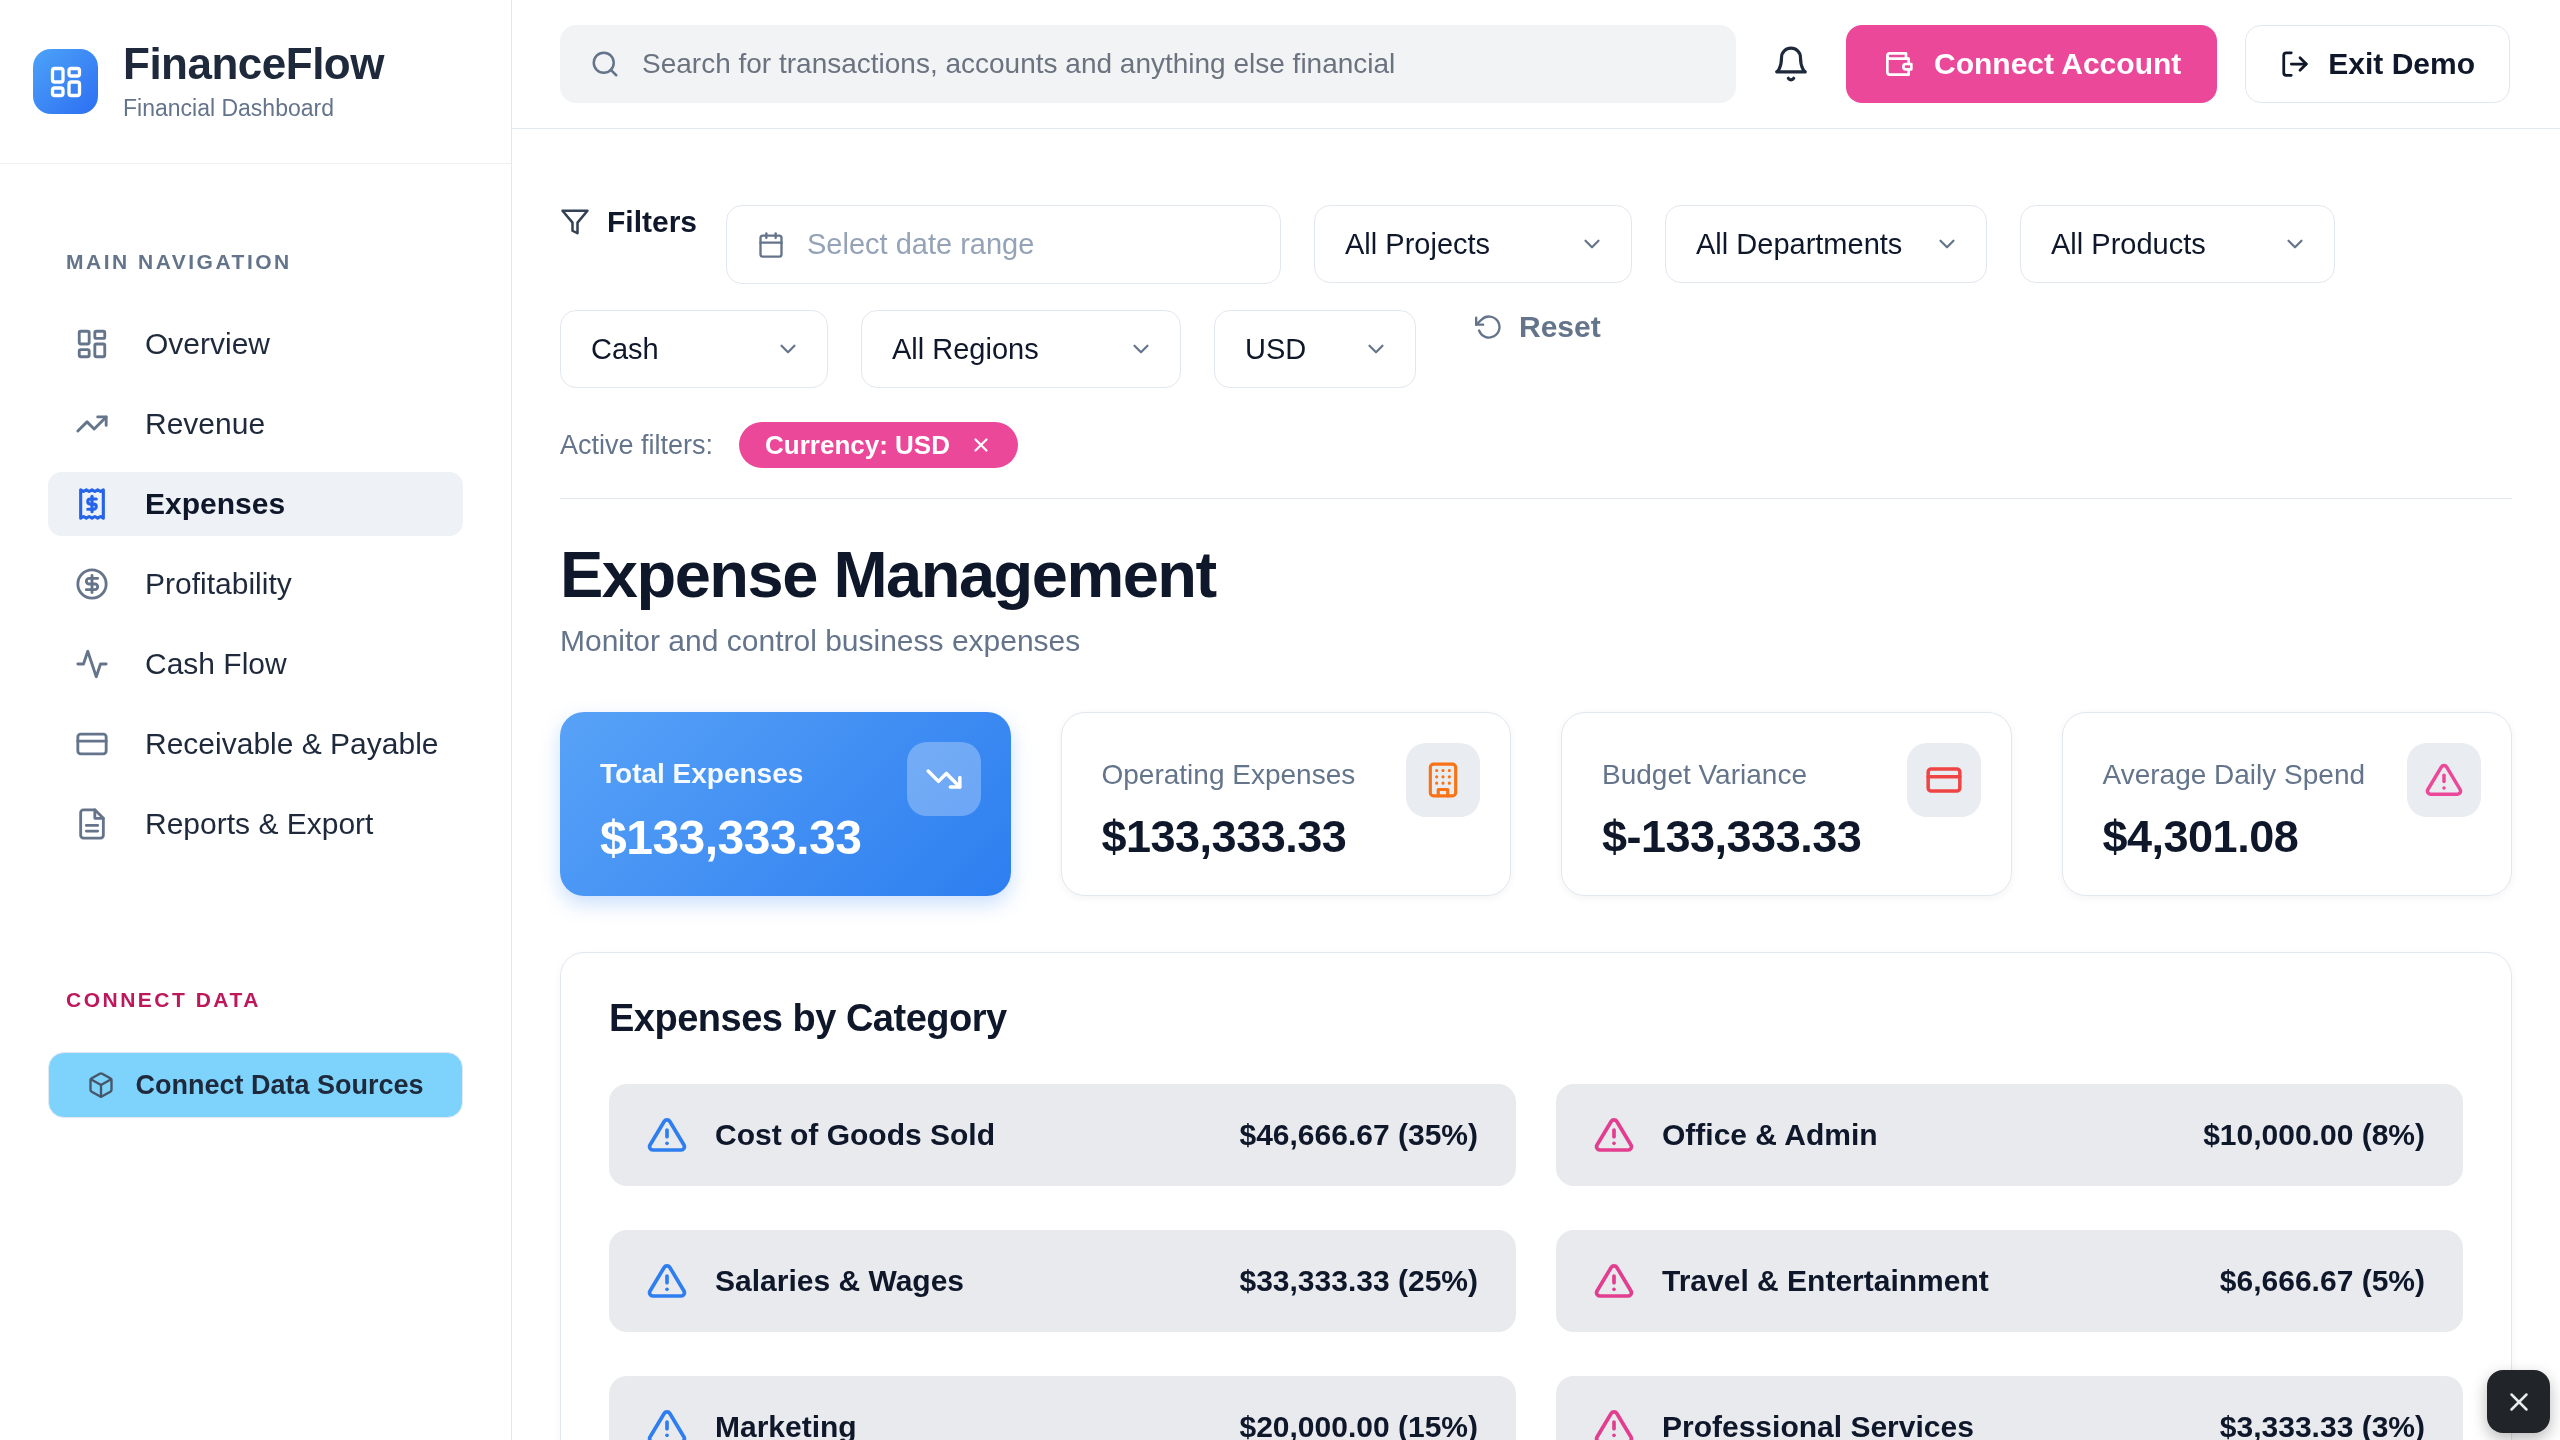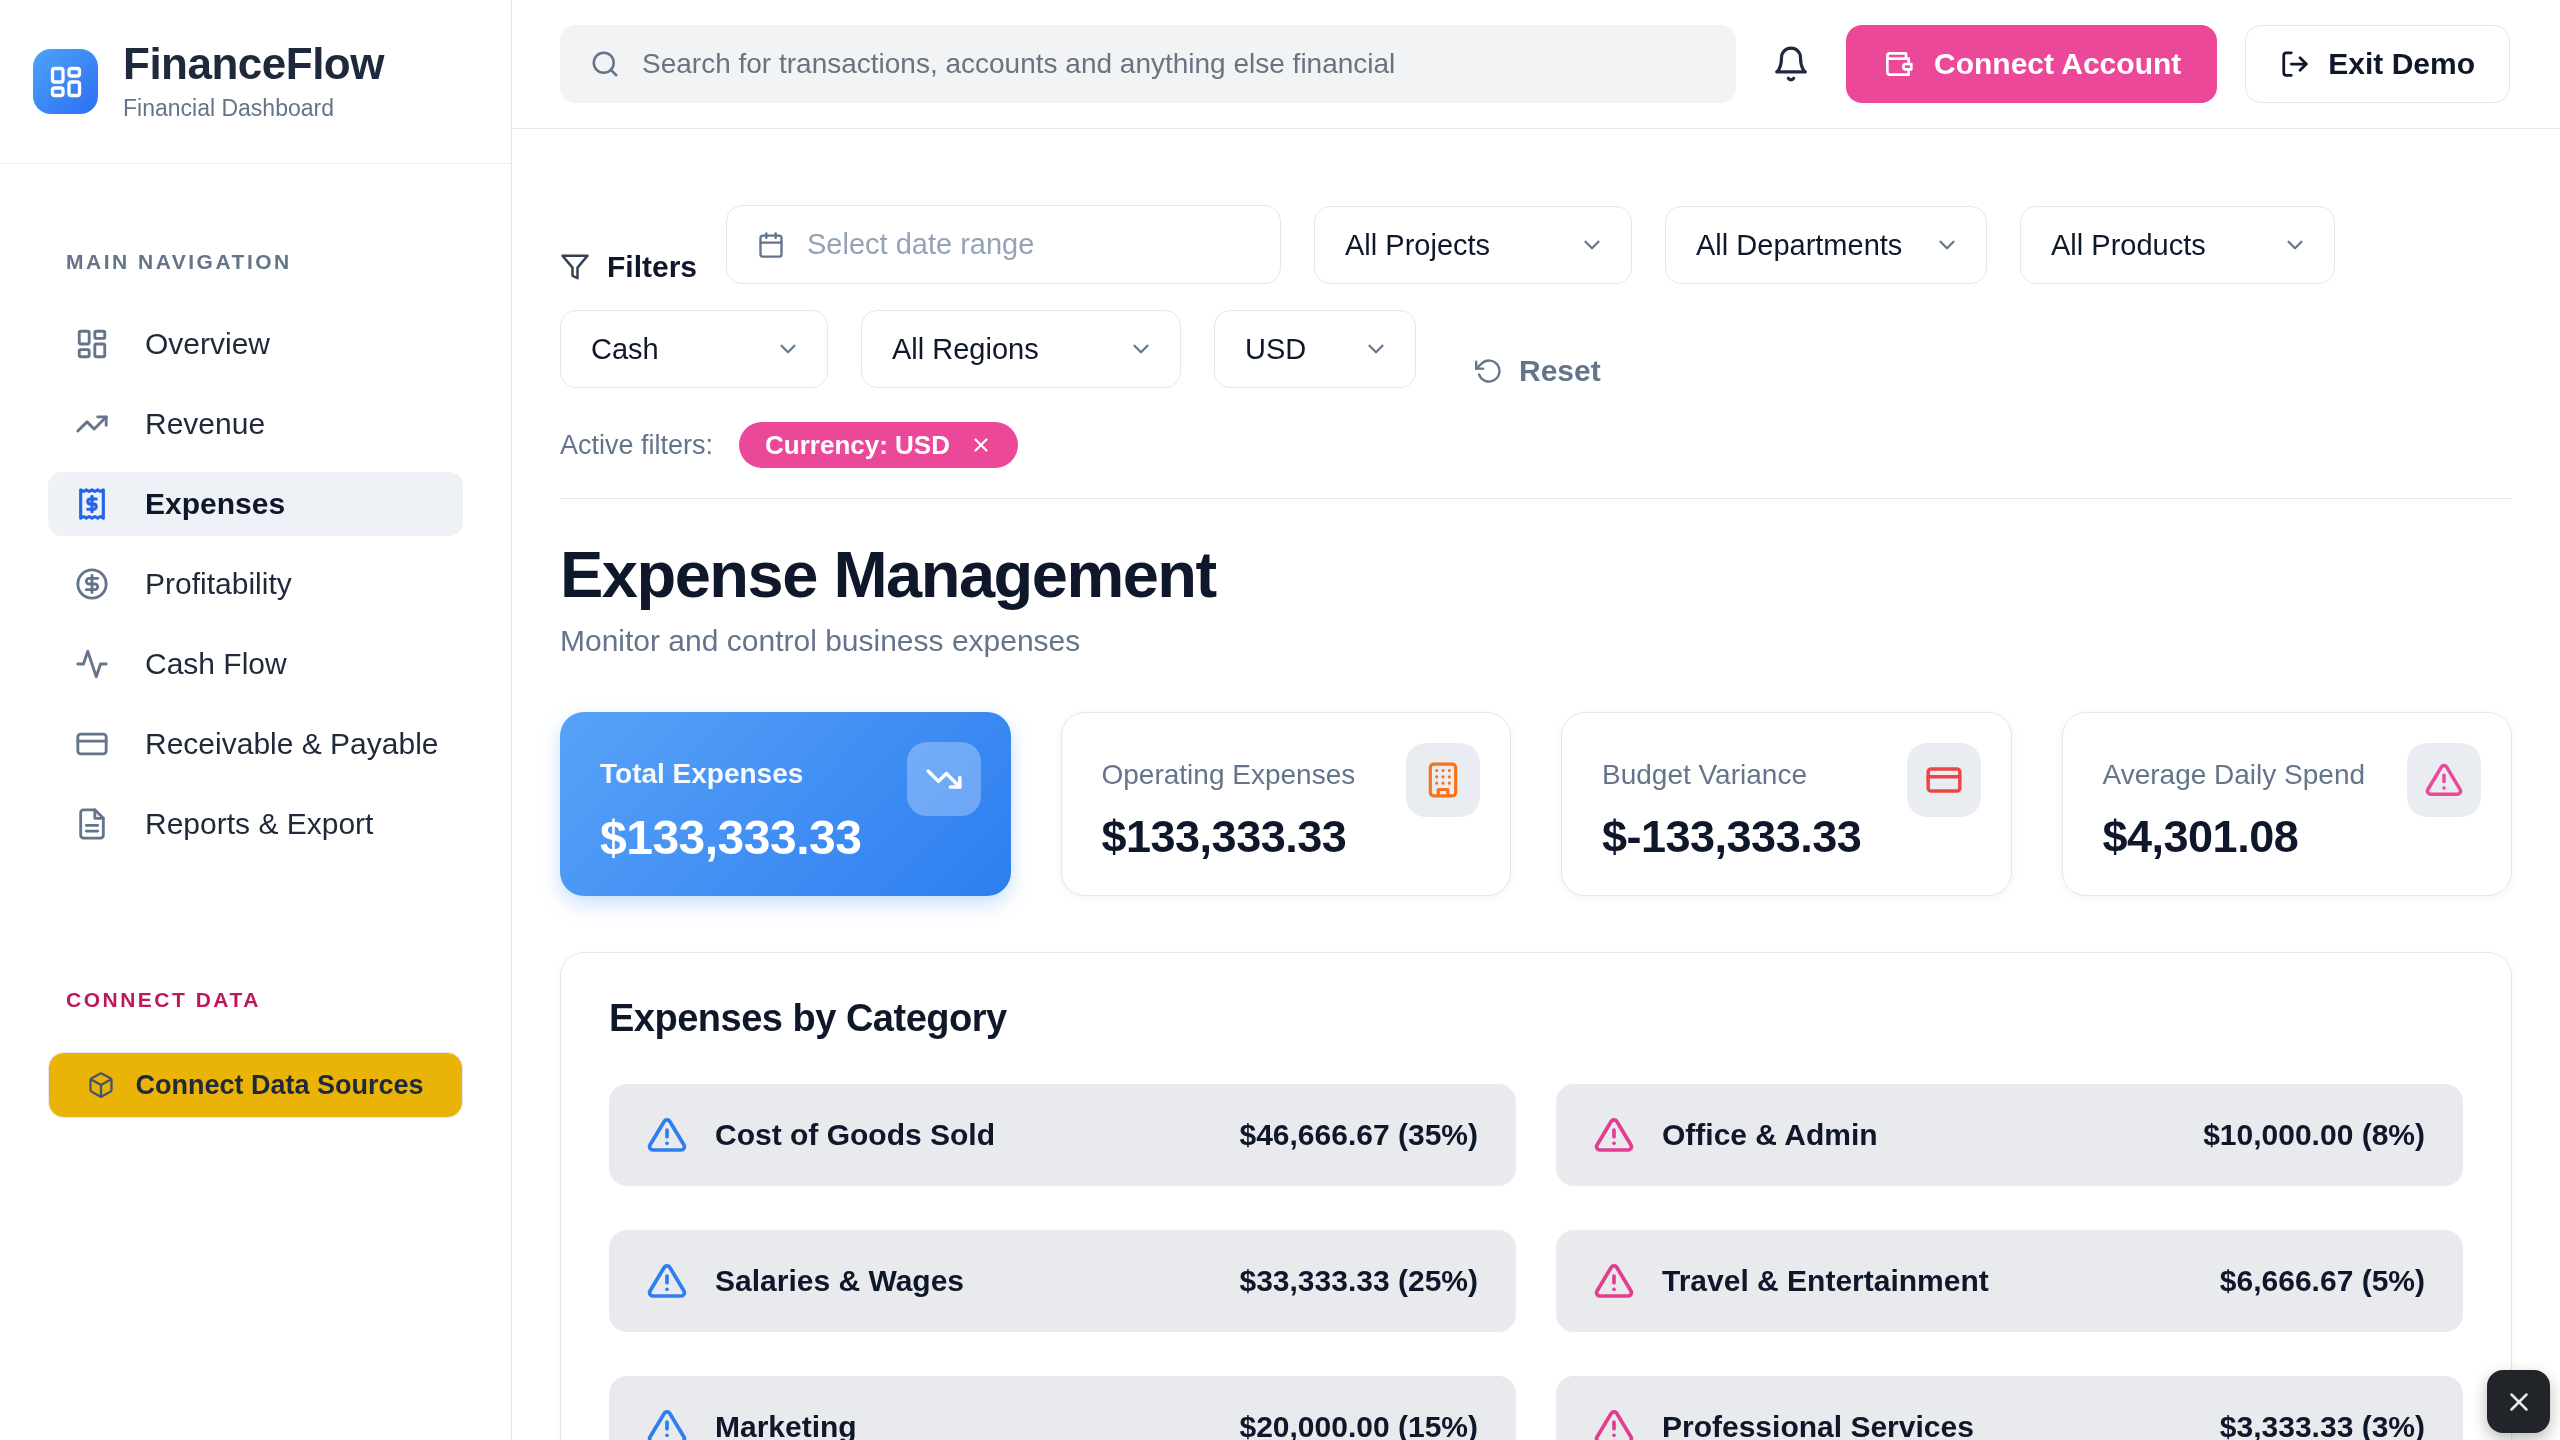--- a/index.html
+++ b/index.html
@@ -24,42 +24,42 @@
   .nav-header { margin: 86px 0 38px 18px; font-size: 21px; font-weight: 700; letter-spacing: 2.5px; color: #64748b; }
   .nav-list { display: flex; flex-direction: column; gap: 16px; }
   .nav-item { height: 64px; border-radius: 14px; display: flex; align-items: center; gap: 36px; padding: 0 27px; cursor: pointer; }
   .nav-item svg { width: 34px; height: 34px; color: #64748b; flex: 0 0 34px; }
   .nav-item .nav-label { font-size: 30px; font-weight: 500; color: #1e293b; white-space: nowrap; }
   .nav-item.active { background: #eef1f6; }
   .nav-item.active svg { color: #2563eb; }
   .nav-item.active .nav-label { font-weight: 700; color: #0f172a; }
 
   .connect-header { margin: 132px 0 40px 18px; font-size: 21px; font-weight: 700; letter-spacing: 2.5px; color: #be185d; }
-  .connect-btn { width: 100%; height: 66px; border: 1.5px solid #e2e8f0; border-radius: 16px; background: #eab308; display: flex; align-items: center; justify-content: center; gap: 20px; cursor: pointer; font-family: inherit; }
+  .connect-btn { width: 100%; height: 66px; border: 1.5px solid #e2e8f0; border-radius: 16px; background: #7dd3fc; display: flex; align-items: center; justify-content: center; gap: 20px; cursor: pointer; font-family: inherit; }
   .connect-btn svg { width: 28px; height: 28px; color: #475569; }
   .connect-btn span { font-size: 27px; font-weight: 600; color: #1e293b; }
 
   
   .main { flex: 1; display: flex; flex-direction: column; min-width: 0; }
   .topbar { height: 129px; flex: 0 0 129px; border-bottom: 1px solid #e2e8f0; display: flex; align-items: center; padding: 0 50px 0 48px; }
   .search-box { width: 1176px; height: 78px; background: #f1f3f4; border-radius: 16px; display: flex; align-items: center; gap: 22px; padding: 0 30px; }
   .search-box svg { width: 30px; height: 30px; color: #64748b; flex: 0 0 30px; }
   .search-box input { border: none; outline: none; background: transparent; flex: 1; font-size: 28px; font-family: inherit; color: #0f172a; }
   .search-box input::placeholder { color: #6b7280; }
   .bell-btn { margin-left: 28px; margin-right: auto; background: none; border: none; cursor: pointer; padding: 8px; }
   .bell-btn svg { width: 38px; height: 38px; color: #1e293b; }
   .connect-account-btn { height: 78px; padding: 0 36px; background: #ec4899; color: #fff; border: none; border-radius: 16px; display: flex; align-items: center; gap: 20px; font-size: 30px; font-weight: 700; font-family: inherit; cursor: pointer; }
   .connect-account-btn svg { width: 32px; height: 32px; }
   .exit-demo-btn { margin-left: 28px; height: 78px; padding: 0 34px; background: #fff; border: 1.5px solid #e2e8f0; border-radius: 16px; display: flex; align-items: center; gap: 18px; font-size: 30px; font-weight: 700; color: #0f172a; font-family: inherit; cursor: pointer; }
   .exit-demo-btn svg { width: 30px; height: 30px; color: #0f172a; }
 
   .content { flex: 1; padding: 76px 48px 0 48px; overflow: hidden; }
 
   
-  .filters-row { display: flex; align-items: flex-end; gap: 33px; }
+  .filters-row { display: flex; align-items: flex-start; gap: 33px; }
   .filters-label { display: flex; align-items: center; gap: 17px; margin-right: -4px; }
   .filters-label svg { width: 30px; height: 30px; color: #334155; }
   .filters-label span { font-size: 30px; font-weight: 700; color: #0f172a; }
   .date-input { width: 555px; height: 79px; border: 1.5px solid #e2e8f0; border-radius: 16px; display: flex; align-items: center; gap: 22px; padding: 0 30px; cursor: text; background: #fff; }
   .date-input svg { width: 28px; height: 28px; color: #64748b; }
   .date-input span { font-size: 29px; color: #94a3b8; }
   .select { height: 78px; border: 1.5px solid #e2e8f0; border-radius: 16px; display: flex; align-items: center; justify-content: space-between; padding: 0 26px 0 30px; background: #fff; cursor: pointer; }
   .select span { font-size: 29px; font-weight: 500; color: #0f172a; }
   .select svg { width: 26px; height: 26px; color: #64748b; margin-left: 24px; }
   .w-projects { width: 318px; } .w-departments { width: 322px; } .w-products { width: 315px; }

